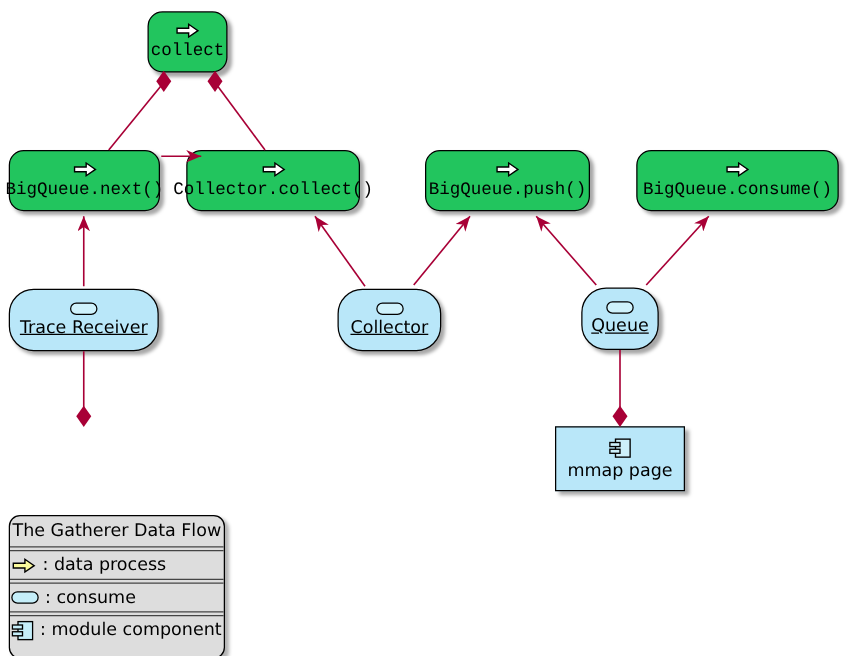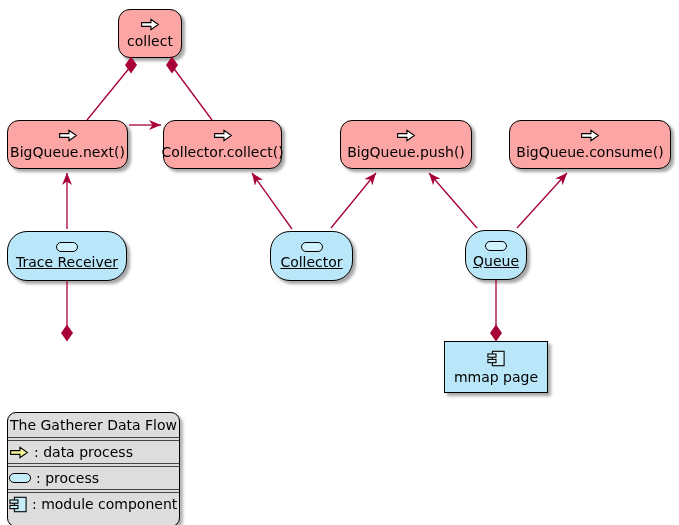--- a/index.html
+++ b/index.html
@@ -6,21 +6,21 @@
   #canvas{
     position:relative;width:679px;height:525px;background:#ffffff;overflow:hidden;
     font-family:"DejaVu Sans","Liberation Sans",sans-serif;color:#000;
   }
   .node{
     position:absolute;box-sizing:border-box;display:flex;flex-direction:column;
     align-items:center;justify-content:center;gap:2px;
     border:1.5px solid #000;box-shadow:3px 3px 3px rgba(0,0,0,0.35);
     z-index:2;
   }
-  .process{background:#fca5a5;border-radius:12px;}
+  .process{background:#22c55e;border-radius:12px;font-family:Liberation Mono, monospace;}
   .module{background:#B9E7F9;border-radius:20px;text-decoration:underline;}
   .component-rect{background:#B9E7F9;border-radius:0;}
   .lbl{font-size:14px;line-height:16px;white-space:nowrap;}
   .pill-icon{
     display:inline-block;width:22px;height:10px;border:1.2px solid #000;
     border-radius:6px;background:#CFF2FC;box-sizing:border-box;
   }
   #edges{position:absolute;left:0;top:0;z-index:3;pointer-events:none;}
   
   .legend{
@@ -50,21 +50,21 @@
     <span class="lbl">collect</span>
   </div>
 
   <div class="node process" style="left:7px;top:120px;width:121px;height:49px">
     <svg width="20" height="13" viewBox="0 0 20 14">
       <path d="M1,5 H11 V1.5 L19,7 L11,12.5 V9 H1 Z" fill="#ffffff" stroke="#000" stroke-width="1.2"></path>
     </svg>
     <span class="lbl">BigQueue.next()</span>
   </div>
 
-  <div class="node process" style="left:163px;top:120px;width:119px;height:49px">
+  <div class="node process" style="left:149px;top:120px;width:139px;height:49px">
     <svg width="20" height="13" viewBox="0 0 20 14">
       <path d="M1,5 H11 V1.5 L19,7 L11,12.5 V9 H1 Z" fill="#ffffff" stroke="#000" stroke-width="1.2"></path>
     </svg>
     <span class="lbl">Collector.collect()</span>
   </div>
 
   <div class="node process" style="left:340px;top:120px;width:132px;height:49px">
     <svg width="20" height="13" viewBox="0 0 20 14">
       <path d="M1,5 H11 V1.5 L19,7 L11,12.5 V9 H1 Z" fill="#ffffff" stroke="#000" stroke-width="1.2"></path>
     </svg>
@@ -106,21 +106,21 @@
   <div class="legend">
     <div class="legend-title">The Gatherer Data Flow</div>
     <div class="legend-row">
       <svg width="20" height="13" viewBox="0 0 20 14">
         <path d="M1,5 H11 V1.5 L19,7 L11,12.5 V9 H1 Z" fill="#FAFA9B" stroke="#000" stroke-width="1.2"></path>
       </svg>
       <span>: data process</span>
     </div>
     <div class="legend-row">
       <span class="pill-icon"></span>
-      <span>: process</span>
+      <span>: consume</span>
     </div>
     <div class="legend-row">
       <svg width="18" height="17" viewBox="0 0 20 18">
         <rect x="6" y="1" width="13" height="16" fill="#C5EEF9" stroke="#000" stroke-width="1.2"></rect>
         <rect x="1" y="4" width="9" height="3.6" fill="#C5EEF9" stroke="#000" stroke-width="1.2"></rect>
         <rect x="1" y="10" width="9" height="3.6" fill="#C5EEF9" stroke="#000" stroke-width="1.2"></rect>
       </svg>
       <span>: module component</span>
     </div>
   </div>

